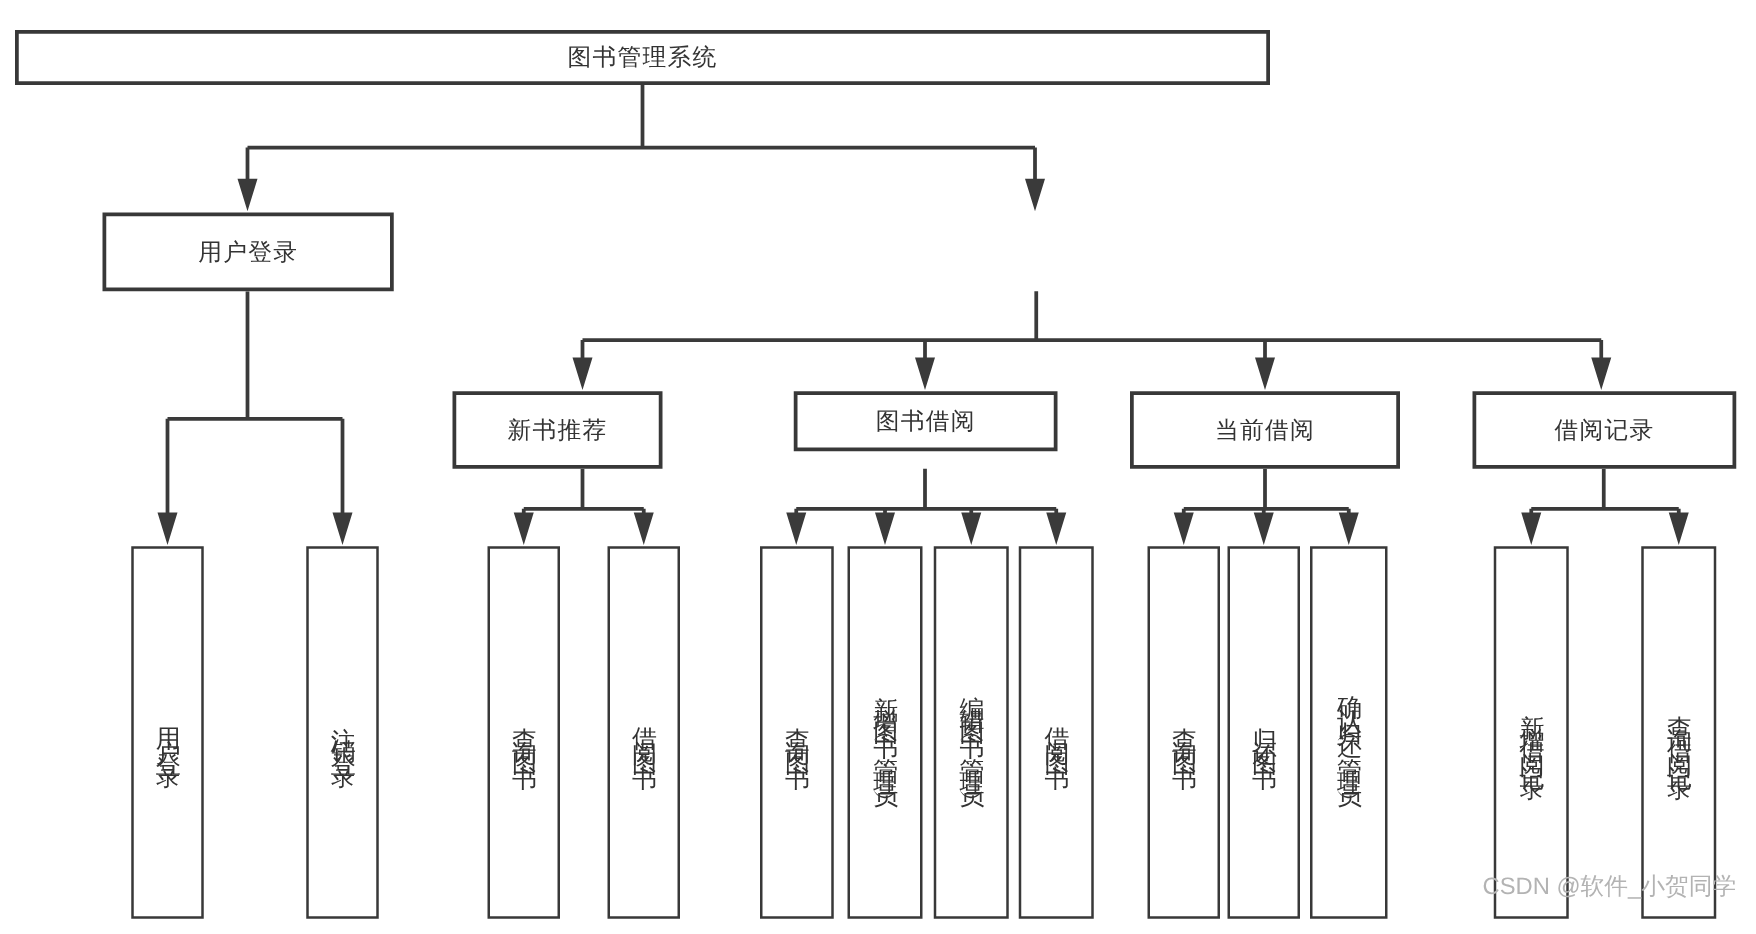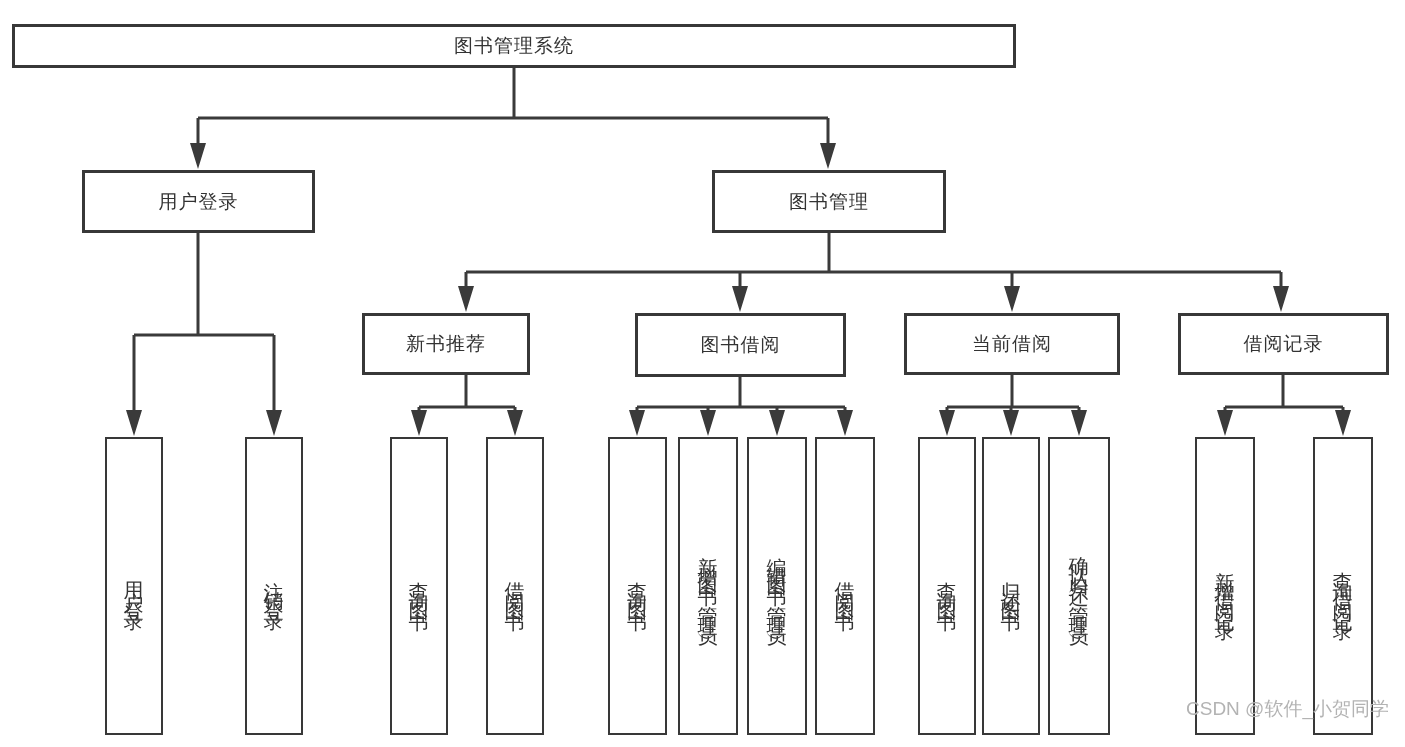--- a/index.html
+++ b/index.html
@@ -106,28 +106,25 @@
     </g>
   </svg>
 
   <div class="hbox" style="left:12px; top:12px; width:1004px; height:44px;margin-top:12px;">
     <span>图书管理系统</span>
   </div>
 
   <div class="hbox" style="left:82px; top:170px; width:233px; height:63px;">
     <span>用户登录</span>
   </div>
-  <div class="hbox" style="left:712px; top:170px; width:234px; height:63px;">
-    <span>图书管理</span>
-  </div>
 
   <div class="hbox" style="left:362px; top:313px; width:168px; height:62px;">
     <span>新书推荐</span>
   </div>
-  <div class="hbox" style="left:635px; top:313px; width:211px; height:64px;">
+  <div class="hbox" style="left:635px; top:313px; width:211px; height:48px;">
     <span>图书借阅</span>
   </div>
   <div class="hbox" style="left:1178px; top:313px; width:211px; height:62px;">
     <span>借阅记录</span>
   </div>
   <div class="hbox" style="left:904px; top:313px; width:216px; height:62px;">
     <span>当前借阅</span>
   </div>
 
   <div class="vbox" style="left:105px; width:58px;">

